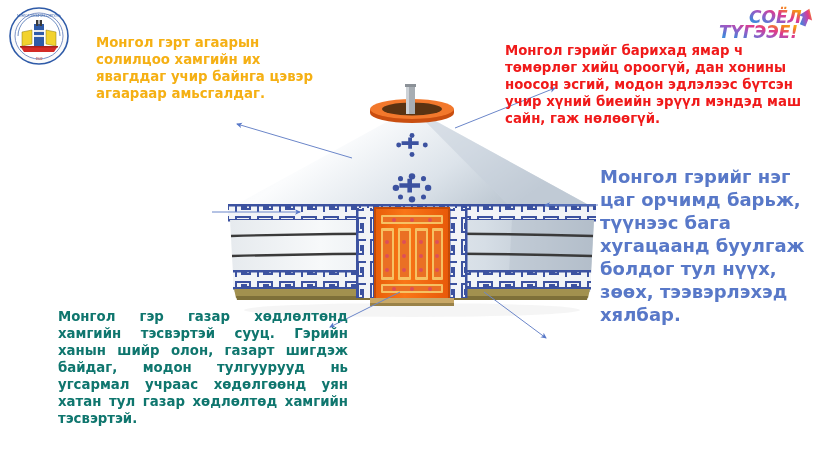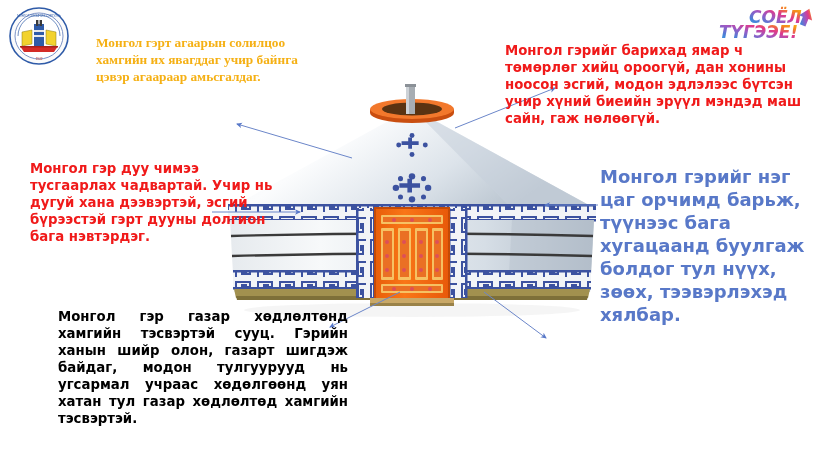--- a/index.html
+++ b/index.html
@@ -8,25 +8,25 @@
     background:#ffffff;
     font-family:"DejaVu Sans","Liberation Sans",sans-serif;
     position:relative;
     overflow:hidden;
   }
   .stage { position:absolute; inset:0; }
 
   
   .callout { position:absolute; font-weight:bold; line-height:1.28; }
 
-  #txt-air      { left:96px;  top:34px;  width:232px; font-size:13.3px; color:#F5B014;font-family:Liberation Serif, serif; }
+  #txt-air      { left:96px;  top:34px;  width:232px; font-size:13.3px; color:#F5B014; }
   #txt-material { left:505px; top:42px;  width:300px; font-size:13.3px; color:#F01A1A; }
   #txt-sound    { left:30px;  top:160px; width:250px; font-size:13.3px; color:#F01A1A; }
   #txt-mobile   { left:600px; top:165px; width:215px; font-size:18px; color:#5878C8; }
-  #txt-quake    { left:58px;  top:308px; width:290px; font-size:13.3px; color:#000000; text-align:justify; }
+  #txt-quake    { left:58px;  top:308px; width:290px; font-size:13.3px; color:#0f766e; text-align:justify; }
   #txt-eco      { left:535px; top:300px; width:275px; font-size:13.3px; color:#F5B014; }
 
   
   #connectors { position:absolute; inset:0; pointer-events:none; }
 
   
   #seal { position:absolute; left:8px; top:6px; width:62px; height:60px; }
   #brand { position:absolute; right:8px; top:4px; width:104px; height:40px; }
 
   
@@ -220,20 +220,19 @@
       <line x1="598" y1="205" x2="545" y2="205"></line>
       <line x1="400" y1="292" x2="330" y2="327"></line>
       <line x1="484" y1="292" x2="546" y2="338"></line>
     </g>
   </svg>
 
   <div class="callout" id="txt-air">Монгол гэрт агаарын солилцоо хамгийн их явагддаг учир байнга цэвэр агаараар амьсгалдаг.</div>
 
   <div class="callout" id="txt-material">Монгол гэрийг барихад ямар ч төмөрлөг хийц ороогүй, дан хонины ноосон эсгий, модон эдлэлээс бүтсэн учир хүний биеийн эрүүл мэндэд маш сайн, гаж нөлөөгүй.</div>
 
-  <div class="callout" id="txt-sound">Монгол гэр дуу чимээ тусгаарлах чадвартай. Учир нь дугуй хана дээвэртэй, эсгий бүрээстэй гэрт дууны долгион бага нэвтэрдэг.</div>
 
   <div class="callout" id="txt-mobile">Монгол гэрийг нэг цаг орчимд барьж, түүнээс бага хугацаанд буулгаж болдог тул нүүх, зөөх, тээвэрлэхэд хялбар.</div>
 
   <div class="callout" id="txt-quake">Монгол гэр газар хөдлөлтөнд хамгийн тэсвэртэй сууц. Гэрийн ханын шийр олон, газарт шигдэж байдаг, модон тулгуурууд нь угсармал учраас хөдөлгөөнд уян хатан тул газар хөдлөлтөд хамгийн тэсвэртэй.</div>
 
 
 </div>
 
 </body></html>

